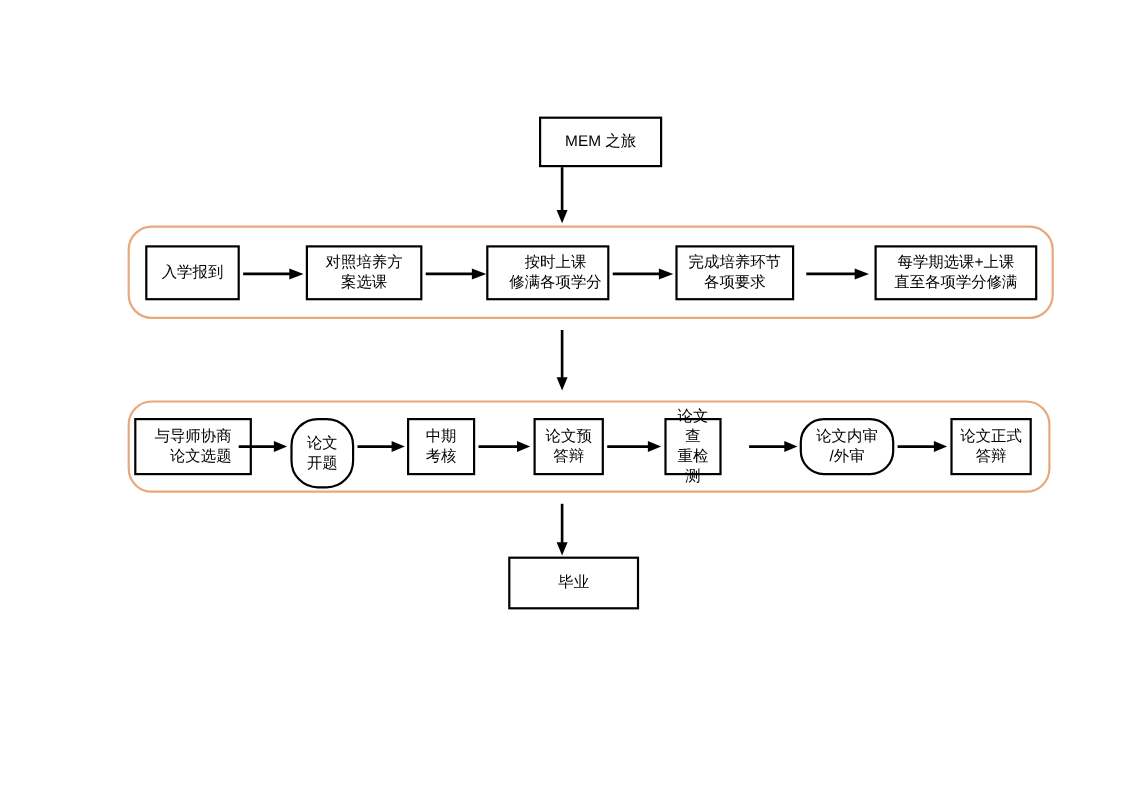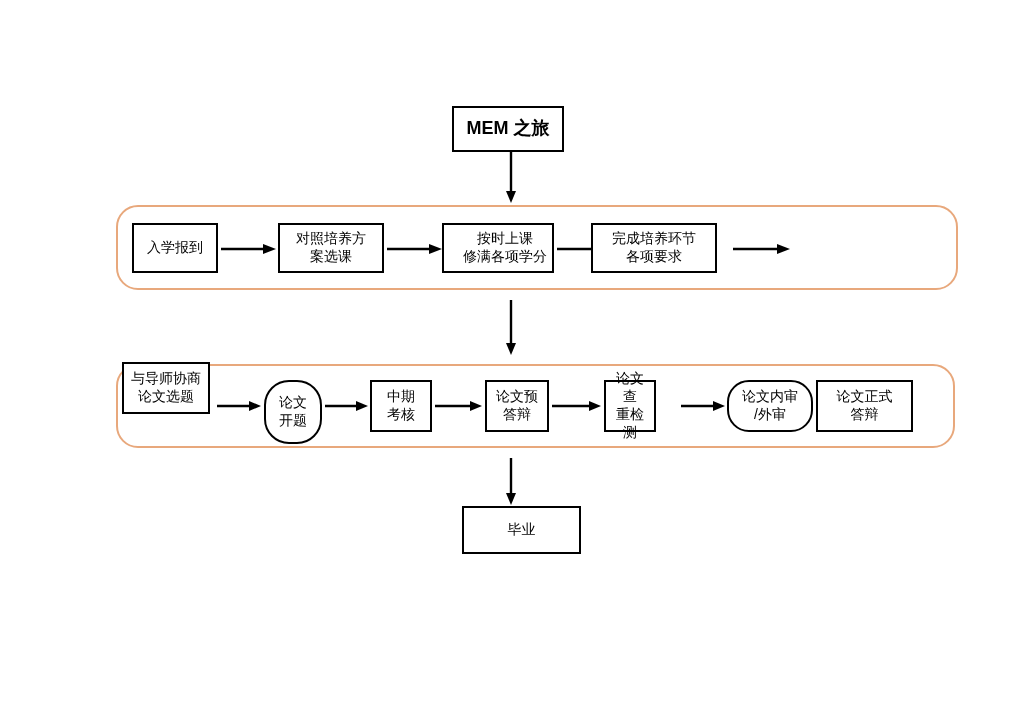--- a/index.html
+++ b/index.html
@@ -27,22 +27,23 @@
     justify-content: center;
     text-align: center;
     line-height: 1.28;
     color: #000000;
     font-size: 14px;
     font-family: "Liberation Sans", "DejaVu Sans", sans-serif;
     padding: 2px 4px;
     white-space: pre-line;
   }
   .node.start-node {
-    font-weight: bold;
-    font-size: 18px;
+    font-weight: normal;
+    font-size: 14px;
+    margin-left: 38px;
   }
   .group-box {
     position: absolute;
     box-sizing: border-box;
     border: 2px solid #e8a87c;
     border-radius: 22px;
     background: transparent;
   }
   .arrow-h {
     position: absolute;
@@ -86,37 +87,39 @@
   </svg>
 
   <div class="node" style="left:442px; top:223px; width:112px; height:50px;padding-left:18px;">按时上课
 修满各项学分</div>
 
   <svg class="arrow-h" style="left:557px; top:242px; width:56px; height:14px;" viewBox="0 0 56 14">
     <line x1="0" y1="7" x2="45" y2="7" stroke="#000000" stroke-width="2.4"></line>
     <polygon points="55,7 42,2 42,12" fill="#000000"></polygon>
   </svg>
 
-  <div class="node" style="left:591px; top:223px; width:126px; height:50px;">完成培养环节
+  <div class="node" style="left:614px; top:223px; width:108px; height:50px;">完成培养环节
 各项要求</div>
 
   <svg class="arrow-h" style="left:733px; top:242px; width:58px; height:14px;" viewBox="0 0 58 14">
     <line x1="0" y1="7" x2="47" y2="7" stroke="#000000" stroke-width="2.4"></line>
     <polygon points="57,7 44,2 44,12" fill="#000000"></polygon>
   </svg>
 
+  <div class="node" style="left:795px; top:223px; width:148px; height:50px;">每学期选课+上课
+直至各项学分修满</div>
 
   <svg class="arrow-v" style="left:504px; top:300px; width:14px; height:56px;" viewBox="0 0 14 56">
     <line x1="7" y1="0" x2="7" y2="46" stroke="#000000" stroke-width="2.4"></line>
     <polygon points="7,55 2,43 12,43" fill="#000000"></polygon>
   </svg>
 
   <div class="group-box" style="left:116px; top:364px; width:839px; height:84px;"></div>
 
-  <div class="node" style="left:122px; top:362px; width:88px; height:52px;">与导师协商
+  <div class="node" style="left:122px; top:380px; width:107px; height:52px;text-align:right;">与导师协商
 论文选题</div>
 
   <svg class="arrow-h" style="left:217px; top:399px; width:45px; height:14px;" viewBox="0 0 45 14">
     <line x1="0" y1="7" x2="35" y2="7" stroke="#000000" stroke-width="2.4"></line>
     <polygon points="44,7 32,2 32,12" fill="#000000"></polygon>
   </svg>
 
   <div class="node" style="left:264px; top:380px; width:58px; height:64px;border-radius:25px;">论文
 开题</div>
 
@@ -150,21 +153,21 @@
   </svg>
 
   <div class="node" style="left:727px; top:380px; width:86px; height:52px;border-radius:22px;">论文内审
 /外审</div>
 
   <svg class="arrow-h" style="left:816px; top:399px; width:46px; height:14px;" viewBox="0 0 46 14">
     <line x1="0" y1="7" x2="36" y2="7" stroke="#000000" stroke-width="2.4"></line>
     <polygon points="45,7 33,2 33,12" fill="#000000"></polygon>
   </svg>
 
-  <div class="node" style="left:816px; top:380px; width:97px; height:52px;">论文正式
+  <div class="node" style="left:864px; top:380px; width:74px; height:52px;">论文正式
 答辩</div>
 
   <svg class="arrow-v" style="left:504px; top:458px; width:14px; height:48px;" viewBox="0 0 14 48">
     <line x1="7" y1="0" x2="7" y2="38" stroke="#000000" stroke-width="2.4"></line>
     <polygon points="7,47 2,35 12,35" fill="#000000"></polygon>
   </svg>
 
   <div class="node" style="left:462px; top:506px; width:119px; height:48px;">毕业</div>
 
 </div>

